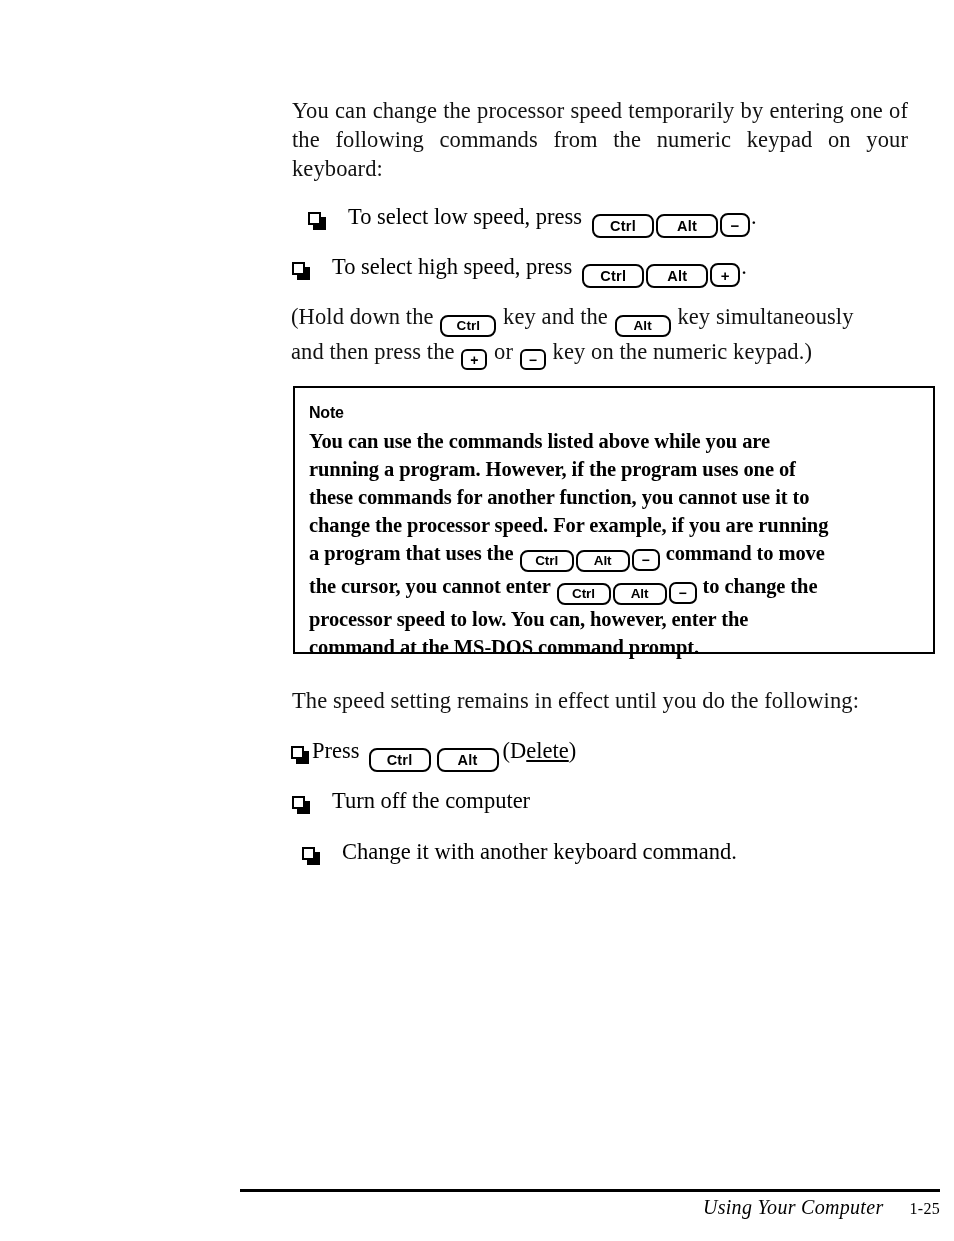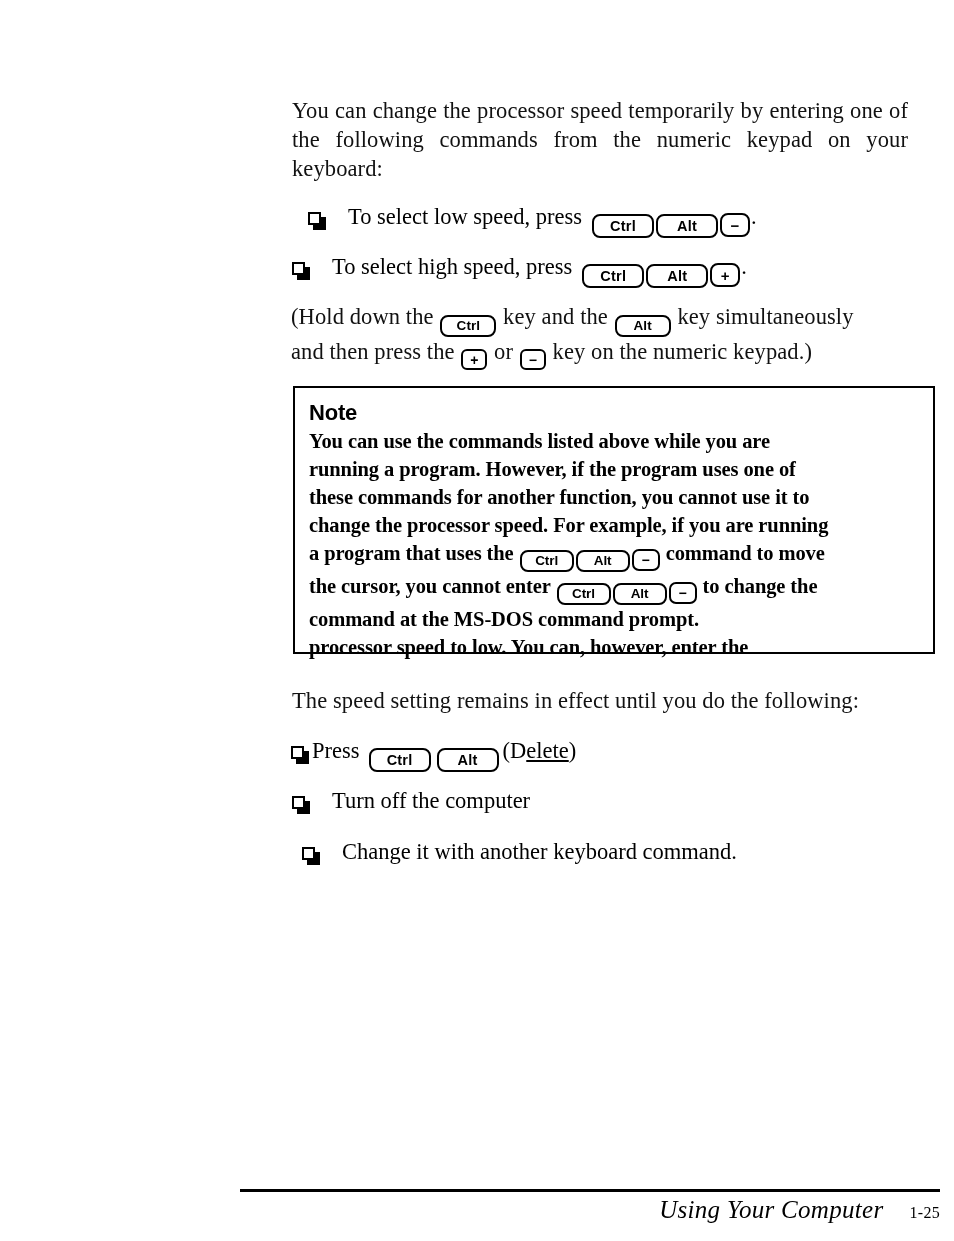--- a/index.html
+++ b/index.html
@@ -179,21 +179,21 @@
     box-sizing: border-box;
     border: 2.5px solid #000;
     background: #ffffff;
   }
   .note-inner {
     padding: 12px 14px 0 14px;
   }
   .note-title {
     font-family: "Liberation Sans", "DejaVu Sans", sans-serif;
     font-weight: bold;
-    font-size: 22px;
+    font-size: 16px;
     line-height: 25px;
     letter-spacing: -0.2px;
     color: #000;
     margin: 0 0 2px 0;
   }
   .note-body {
     font-family: "Liberation Serif", "DejaVu Serif", serif;
     font-weight: bold;
     font-size: 20.5px;
     line-height: 28px;
@@ -217,21 +217,21 @@
     position: absolute;
     top: 1196px;
     right: 62px;
     display: flex;
     align-items: baseline;
     gap: 26px;
     font-family: "Liberation Serif", "DejaVu Serif", serif;
   }
   .footer-title {
     font-style: italic;
-    font-size: 25px;
+    font-size: 20px;
     letter-spacing: 0.3px;
   }
   .footer-page {
     font-size: 16px;
     letter-spacing: 0.3px;
   }
 
   .u-part { text-decoration: underline; }
   .nowrap { white-space: nowrap; }
 </style>
@@ -292,22 +292,22 @@
         <div class="note-line">
           <span>a program that uses the</span>
           <span class="key key-note"><span class="kl">Ctrl</span></span><span class="key key-note"><span class="kl">Alt</span></span><span class="key key-note-sym"><span class="kl">−</span></span>
           <span>command to move</span>
         </div>
         <div class="note-line">
           <span>the cursor, you cannot enter</span>
           <span class="key key-note"><span class="kl">Ctrl</span></span><span class="key key-note"><span class="kl">Alt</span></span><span class="key key-note-sym"><span class="kl">−</span></span>
           <span>to change the</span>
         </div>
+        <div class="note-line">processor speed to low. You can, however, enter the</div>
         <div class="note-line">command at the MS-DOS command prompt.</div>
-        <div class="note-line">processor speed to low. You can, however, enter the</div>
       </div>
     </div>
   </div>
 
   <div class="para remains">The speed setting remains in effect until you do the following:</div>
 
   <div class="bullet-row" style="left:243px; top:737px;">
     <span class="bullet-mark sqbullet-wrap">
       <span class="sqbullet"></span>
     </span>

